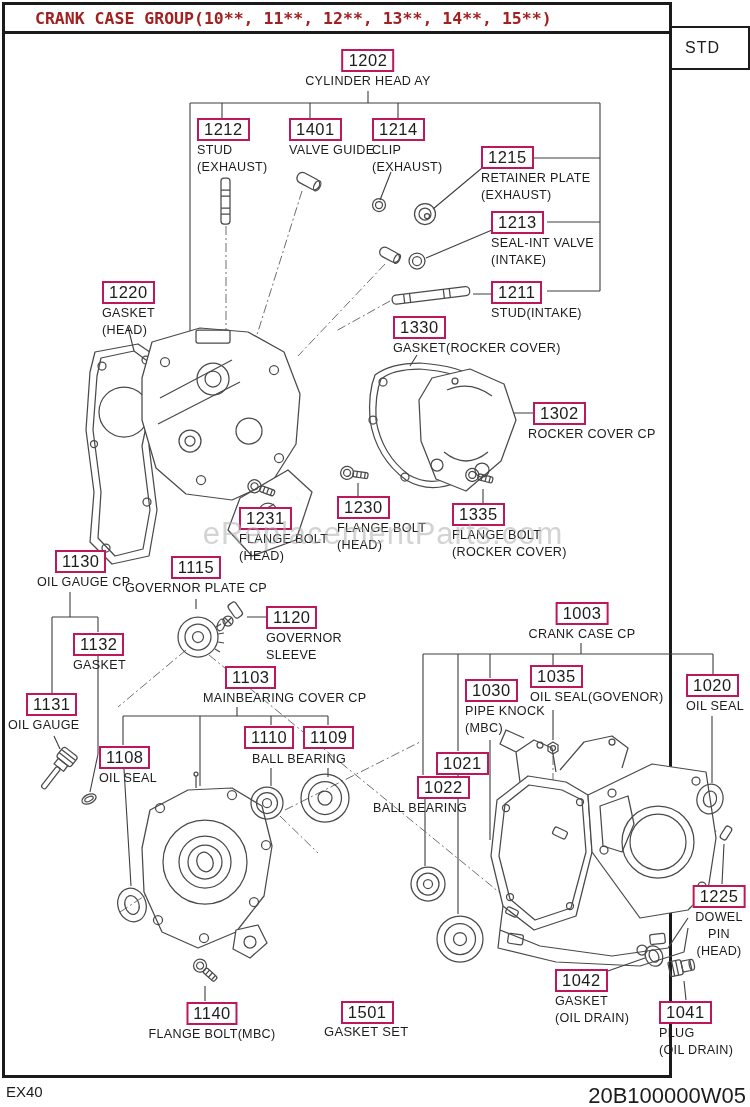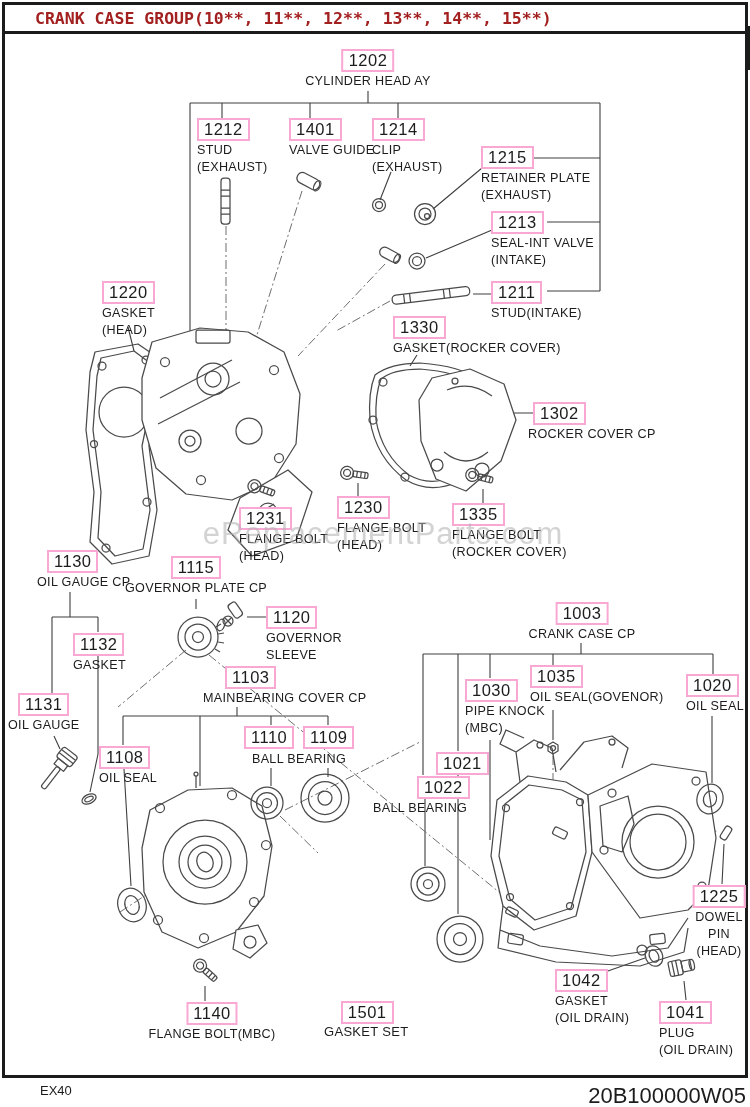--- a/index.html
+++ b/index.html
@@ -1,45 +1,45 @@
 <!DOCTYPE html>
 <html><head>
 <meta charset="utf-8">
 <style>
   html,body{margin:0;padding:0;}
   body{width:750px;height:1107px;position:relative;background:#ffffff;
        font-family:"Liberation Sans",sans-serif;color:#1c1c1c;overflow:hidden;}
-  .frame{position:absolute;left:2px;top:2px;width:746px;height:1076px;
+  .frame{position:absolute;left:2px;top:2px;width:670px;height:1076px;
          border:3px solid #1b1b1b;box-sizing:border-box;background:#fff;z-index:1;}
   .titlebar{position:absolute;left:0;top:0;width:100%;height:29px;
             border-bottom:3px solid #1b1b1b;box-sizing:border-box;}
   .title{position:absolute;left:30px;top:4px;font-family:"DejaVu Sans Mono",monospace;
          font-weight:bold;font-size:16.5px;letter-spacing:0px;color:#a32020;white-space:nowrap;}
   .figbox{position:absolute;left:2px;top:31px;width:133px;height:33px;border:2.5px solid #1b1b1b;
           box-sizing:border-box;background:#fff;font-size:24px;letter-spacing:1px;
           padding:2px 0 0 9px;}
   .stdbox{position:absolute;right:0px;top:26px;width:95px;height:44px;border:2.5px solid #1b1b1b;
           box-sizing:border-box;background:#fff;display:flex;align-items:center;justify-content:center;
           font-size:16px;letter-spacing:1px;}
   svg.art{position:absolute;left:0;top:0;z-index:10;}
   .ln{stroke:#3f3f3f;stroke-width:1.1;fill:none;}
   .dd{stroke:#6e6e6e;stroke-width:1;fill:none;stroke-dasharray:9 3 2 3;}
   .pt{stroke:#4a4a4a;stroke-width:1.25;fill:none;stroke-linejoin:round;}
   .pl{position:absolute;z-index:20;white-space:nowrap;}
-  .pl .num{display:inline-block;border:2px solid #f9a8d4;background:#fff;
+  .pl .num{display:inline-block;border:2px solid #be185d;background:#fff;
            padding:0 5px;font-size:16.5px;line-height:19px;letter-spacing:0.5px;}
   .pl .cap{font-size:12.6px;line-height:15px;letter-spacing:0.3px;color:#1c1c1c;margin-top:2px;}
   .pl.c{transform:translateX(-50%);text-align:center;}
   .pl.l{text-align:left;}
   .row{display:flex;align-items:center;flex-direction:column;}
   .row .cap{margin:0 8px 0 6px;font-size:13px;}
   .watermark{position:absolute;left:383px;top:516px;transform:translateX(-50%);
              z-index:30;font-size:31px;letter-spacing:1px;color:rgba(175,175,175,0.55);
              pointer-events:none;}
-  .footer-left{position:absolute;left:6px;top:1083px;font-size:13px;z-index:5;margin-left:34px;}
+  .footer-left{position:absolute;left:6px;top:1083px;font-size:15px;z-index:5;}
   .footer-right{position:absolute;right:4px;top:1083px;font-size:22px;z-index:5;}
 </style>
 </head>
 <body>
 
 <div class="frame">
   <div class="titlebar">
     <div class="title">CRANK CASE GROUP(10**, 11**, 12**, 13**, 14**, 15**)</div>
   </div>
 </div>
@@ -344,42 +344,42 @@
   <span class="num">1230</span>
   <div class="cap">FLANGE BOLT</div>
   <div class="cap">(HEAD)</div>
 </div>
 <div class="pl l" style="left:452px;top:503px">
   <span class="num">1335</span>
   <div class="cap">FLANGE BOLT</div>
   <div class="cap">(ROCKER COVER)</div>
 </div>
 <div class="pl l" style="left:37px;top:550px">
-  <span class="num" style="margin-left:10px">1130</span>
+  <span class="num" style="margin-left:18px">1130</span>
   <div class="cap">OIL GAUGE CP</div>
 </div>
 <div class="pl c" style="left:196px;top:556px">
   <span class="num">1115</span>
   <div class="cap">GOVERNOR PLATE CP</div>
 </div>
 <div class="pl l" style="left:266px;top:606px">
   <span class="num">1120</span>
   <div class="cap">GOVERNOR</div>
   <div class="cap">SLEEVE</div>
 </div>
 <div class="pl l" style="left:73px;top:633px">
   <span class="num">1132</span>
   <div class="cap">GASKET</div>
 </div>
 <div class="pl l" style="left:203px;top:666px">
   <span class="num" style="margin-left:22px">1103</span>
   <div class="cap">MAINBEARING COVER CP</div>
 </div>
 <div class="pl l" style="left:8px;top:693px">
-  <span class="num" style="margin-left:10px">1131</span>
+  <span class="num" style="margin-left:18px">1131</span>
   <div class="cap">OIL GAUGE</div>
 </div>
 <div class="pl l" style="left:244px;top:726px">
   <span class="num">1110</span>
 </div>
 <div class="pl l" style="left:303px;top:726px">
   <span class="num">1109</span>
 </div>
 <div class="pl c" style="left:299px;top:750px">
   <div class="cap">BALL BEARING</div>

